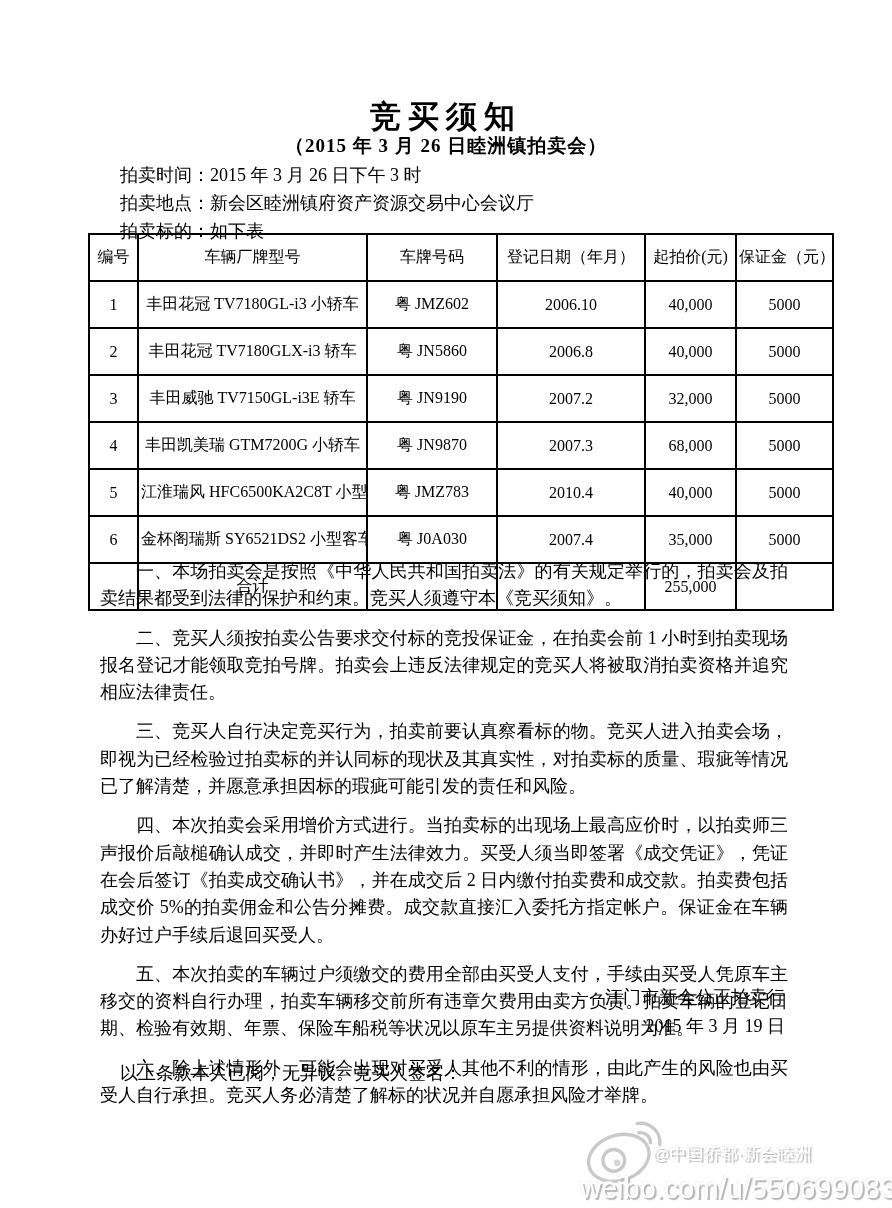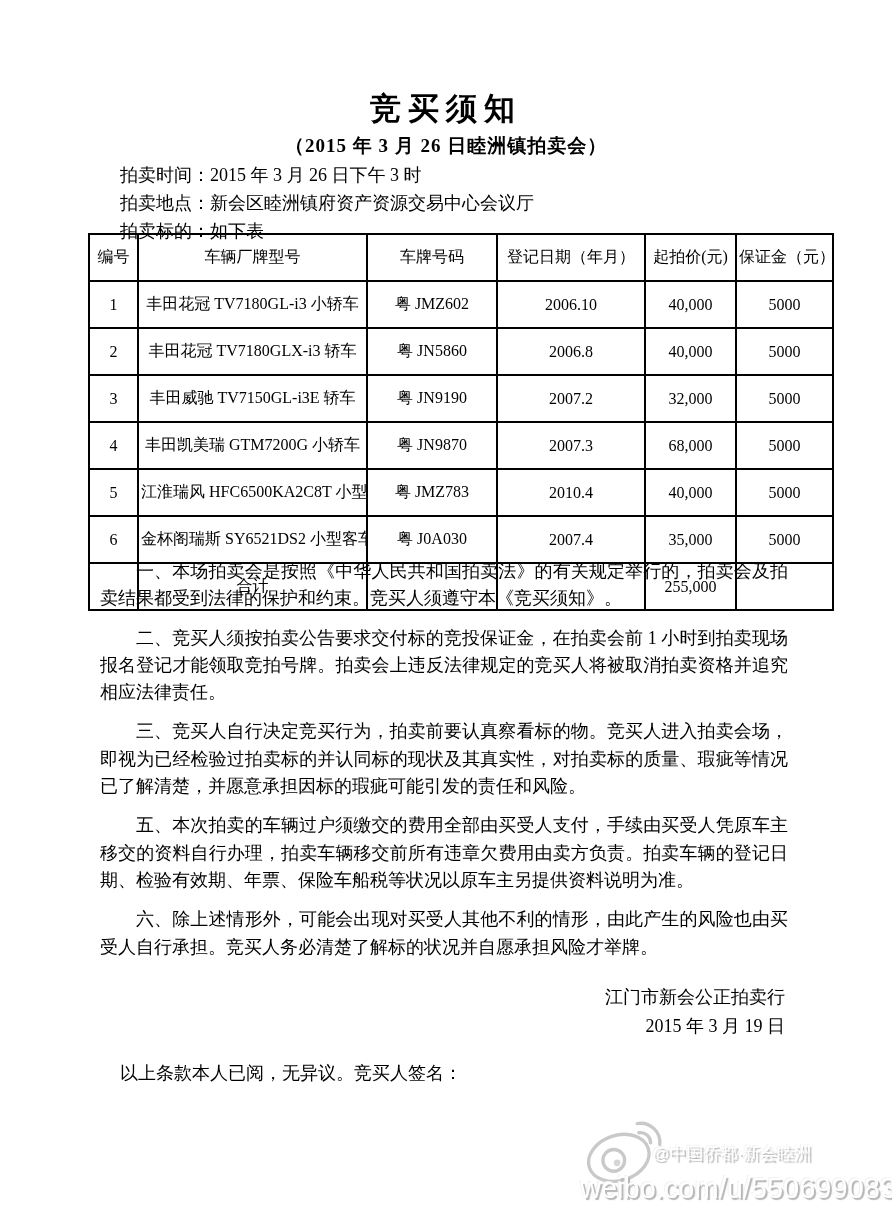--- a/index.html
+++ b/index.html
@@ -6,21 +6,21 @@
   .page {
     position: relative;
     width: 892px;
     height: 1208px;
     background: #ffffff;
     font-family: "Liberation Serif", serif;
     color: #000;
     overflow: hidden;
   }
   .title {
-    position: absolute; top: 88px; left: 0; right: 0;
+    position: absolute; top: 96px; left: 0; right: 0;
     margin: 0; text-align: center;
     font-size: 31px; font-weight: bold; letter-spacing: 7px;
   }
   .subtitle {
     position: absolute; top: 133px; left: 0; right: 0;
     margin: 0; text-align: center;
     font-size: 19px; font-weight: bold; letter-spacing: 1px;
   }
   .info {
     position: absolute; top: 161px; left: 120px;
@@ -157,20 +157,21 @@
       <td>255,000</td>
       <td></td>
     </tr>
   </tbody>
     </table>
 
   <div class="body-text">
     <p>一、本场拍卖会是按照《中华人民共和国拍卖法》的有关规定举行的，拍卖会及拍卖结果都受到法律的保护和约束。竞买人须遵守本《竞买须知》。</p>
     <p>二、竞买人须按拍卖公告要求交付标的竞投保证金，在拍卖会前 1 小时到拍卖现场报名登记才能领取竞拍号牌。拍卖会上违反法律规定的竞买人将被取消拍卖资格并追究相应法律责任。</p>
     <p>三、竞买人自行决定竞买行为，拍卖前要认真察看标的物。竞买人进入拍卖会场，即视为已经检验过拍卖标的并认同标的现状及其真实性，对拍卖标的质量、瑕疵等情况已了解清楚，并愿意承担因标的瑕疵可能引发的责任和风险。</p>
+    <p>四、本次拍卖会采用增价方式进行。当拍卖标的出现场上最高应价时，以拍卖师三声报价后敲槌确认成交，并即时产生法律效力。买受人须当即签署《成交凭证》，凭证在会后签订《拍卖成交确认书》，并在成交后 2 日内缴付拍卖费和成交款。拍卖费包括成交价 5%的拍卖佣金和公告分摊费。成交款直接汇入委托方指定帐户。保证金在车辆办好过户手续后退回买受人。</p>
     <p>五、本次拍卖的车辆过户须缴交的费用全部由买受人支付，手续由买受人凭原车主移交的资料自行办理，拍卖车辆移交前所有违章欠费用由卖方负责。拍卖车辆的登记日期、检验有效期、年票、保险车船税等状况以原车主另提供资料说明为准。</p>
     <p>六、除上述情形外，可能会出现对买受人其他不利的情形，由此产生的风险也由买受人自行承担。竞买人务必清楚了解标的状况并自愿承担风险才举牌。</p>
   </div>
 
   <div class="signature">
     <div>江门市新会公正拍卖行</div>
     <div>2015 年 3 月 19 日</div>
   </div>
 
   <div class="ack">以上条款本人已阅，无异议。竞买人签名：</div>

